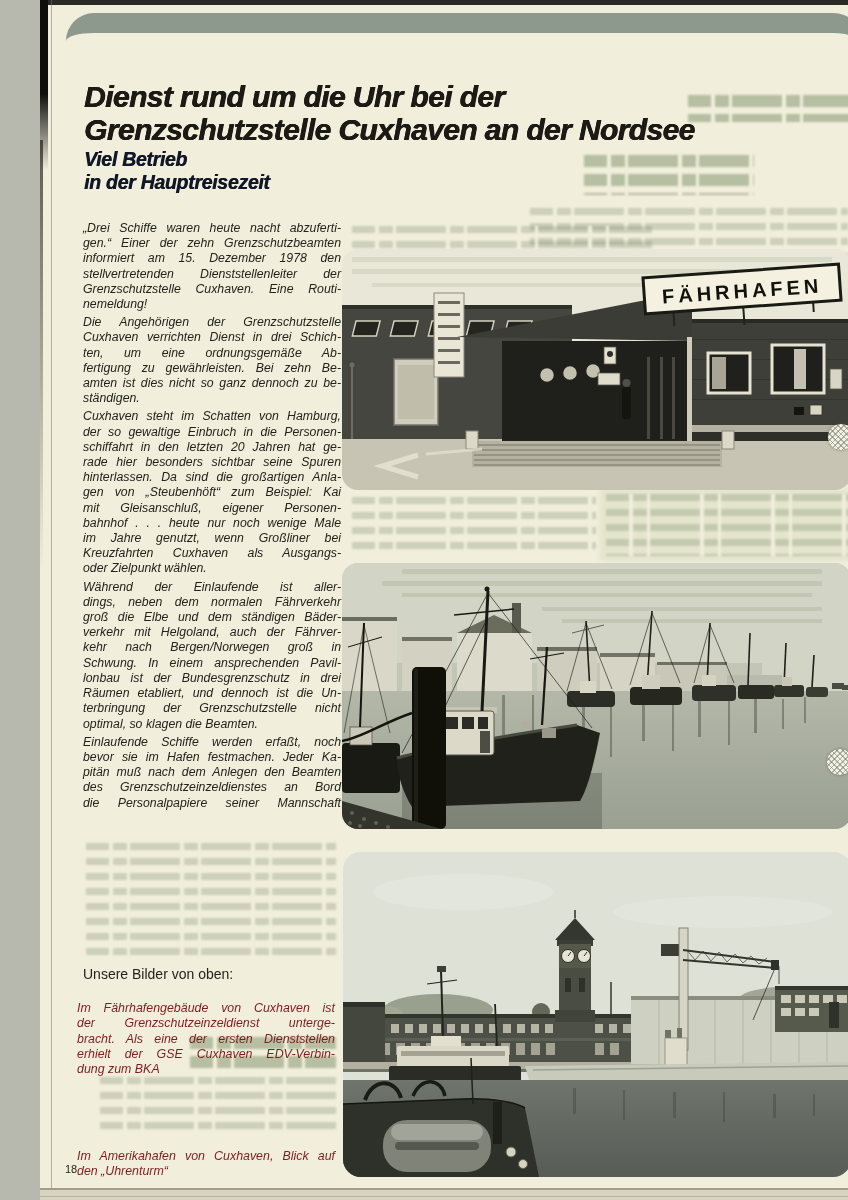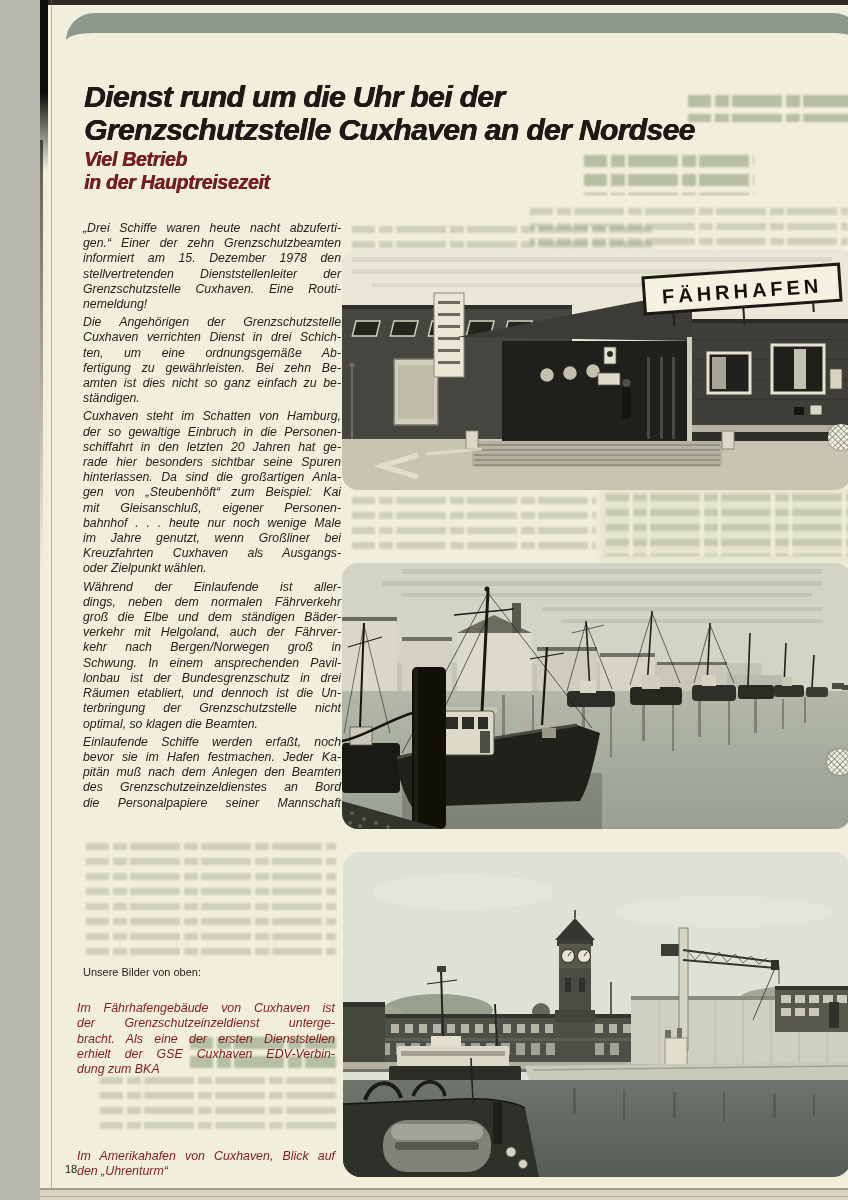--- a/index.html
+++ b/index.html
@@ -20,29 +20,29 @@
   .scanbottom::after{content:'';position:absolute;left:0;top:6px;width:100%;height:1px;background:#b8b3a0;}
 
   
   .frame{left:26px;top:13px;width:797px;height:1158px;box-sizing:border-box;
          border-top:20px solid #8c998c;border-right:3px solid #666b5b;border-radius:28px 30px 0 0;}
 
   
   .title{left:44px;top:80px;width:770px;font-size:30px;line-height:33px;font-weight:bold;font-style:italic;
          letter-spacing:-0.6px;color:#1b1a15;text-shadow:.6px 0 0 #1b1a15,0 .3px 0 #1b1a15;}
   .subtitle{left:44px;top:148px;width:400px;font-size:19.5px;line-height:22.5px;font-weight:bold;font-style:italic;
-         letter-spacing:-0.3px;color:#7f1d1d;text-shadow:.5px 0 0 #1b1a15;}
+         letter-spacing:-0.3px;color:#0f172a;text-shadow:.5px 0 0 #1b1a15;}
 
   
   .article{left:43px;top:221px;width:258px;font-size:12.3px;line-height:15.2px;color:#23231d;}
   .para{margin-bottom:3px;font-style:italic;}
   .jline{text-align:justify;text-align-last:justify;white-space:normal;}
   .jline.last{text-align-last:left;}
 
-  .cap-intro{left:43px;top:966px;width:258px;font-size:11px;color:#23231d;}
+  .cap-intro{left:43px;top:966px;width:258px;font-size:14px;color:#23231d;}
   .caption{left:37px;width:258px;font-size:12.4px;line-height:15.3px;font-style:italic;color:#7f1d1d;}
   #cap0{top:1001px;} #cap1{top:1090px;} #cap2{top:1149px;}
   .pagenum{left:25px;top:1163px;font-size:11px;font-weight:normal;color:#23231d;}
 
   
   .photo{overflow:hidden;background:#e9e7d7;}
   #photo1{left:302px;top:249px;width:509px;height:241px;border-radius:16px;}
   #photo2{left:302px;top:563px;width:509px;height:266px;border-radius:16px;background:#d2d4c5;}
   #photo3{left:303px;top:852px;width:508px;height:325px;border-radius:18px;background:#dde1d6;}
   .photo svg{display:block;width:100%;height:100%;}
@@ -100,21 +100,21 @@
         <div class="jline">informiert am 15. Dezember 1978 den</div>
         <div class="jline">stellvertretenden Dienststellenleiter der</div>
         <div class="jline">Grenzschutzstelle Cuxhaven. Eine Routi-</div>
         <div class="jline last">nemeldung!</div>
       </div>
     <div class="para">
         <div class="jline">Die Angehörigen der Grenzschutzstelle</div>
         <div class="jline">Cuxhaven verrichten Dienst in drei Schich-</div>
         <div class="jline">ten, um eine ordnungsgemäße Ab-</div>
         <div class="jline">fertigung zu gewährleisten. Bei zehn Be-</div>
-        <div class="jline">amten ist dies nicht so ganz einfach zu be-</div>
+        <div class="jline">amten ist dies nicht so ganz dennoch zu be-</div>
         <div class="jline last">ständigen.</div>
       </div>
     <div class="para">
         <div class="jline">Cuxhaven steht im Schatten von Hamburg,</div>
         <div class="jline">der so gewaltige Einbruch in die Personen-</div>
         <div class="jline">schiffahrt in den letzten 20 Jahren hat ge-</div>
         <div class="jline">rade hier besonders sichtbar seine Spuren</div>
         <div class="jline">hinterlassen. Da sind die großartigen Anla-</div>
         <div class="jline">gen von „Steubenhöft“ zum Beispiel: Kai</div>
         <div class="jline">mit Gleisanschluß, eigener Personen-</div>

